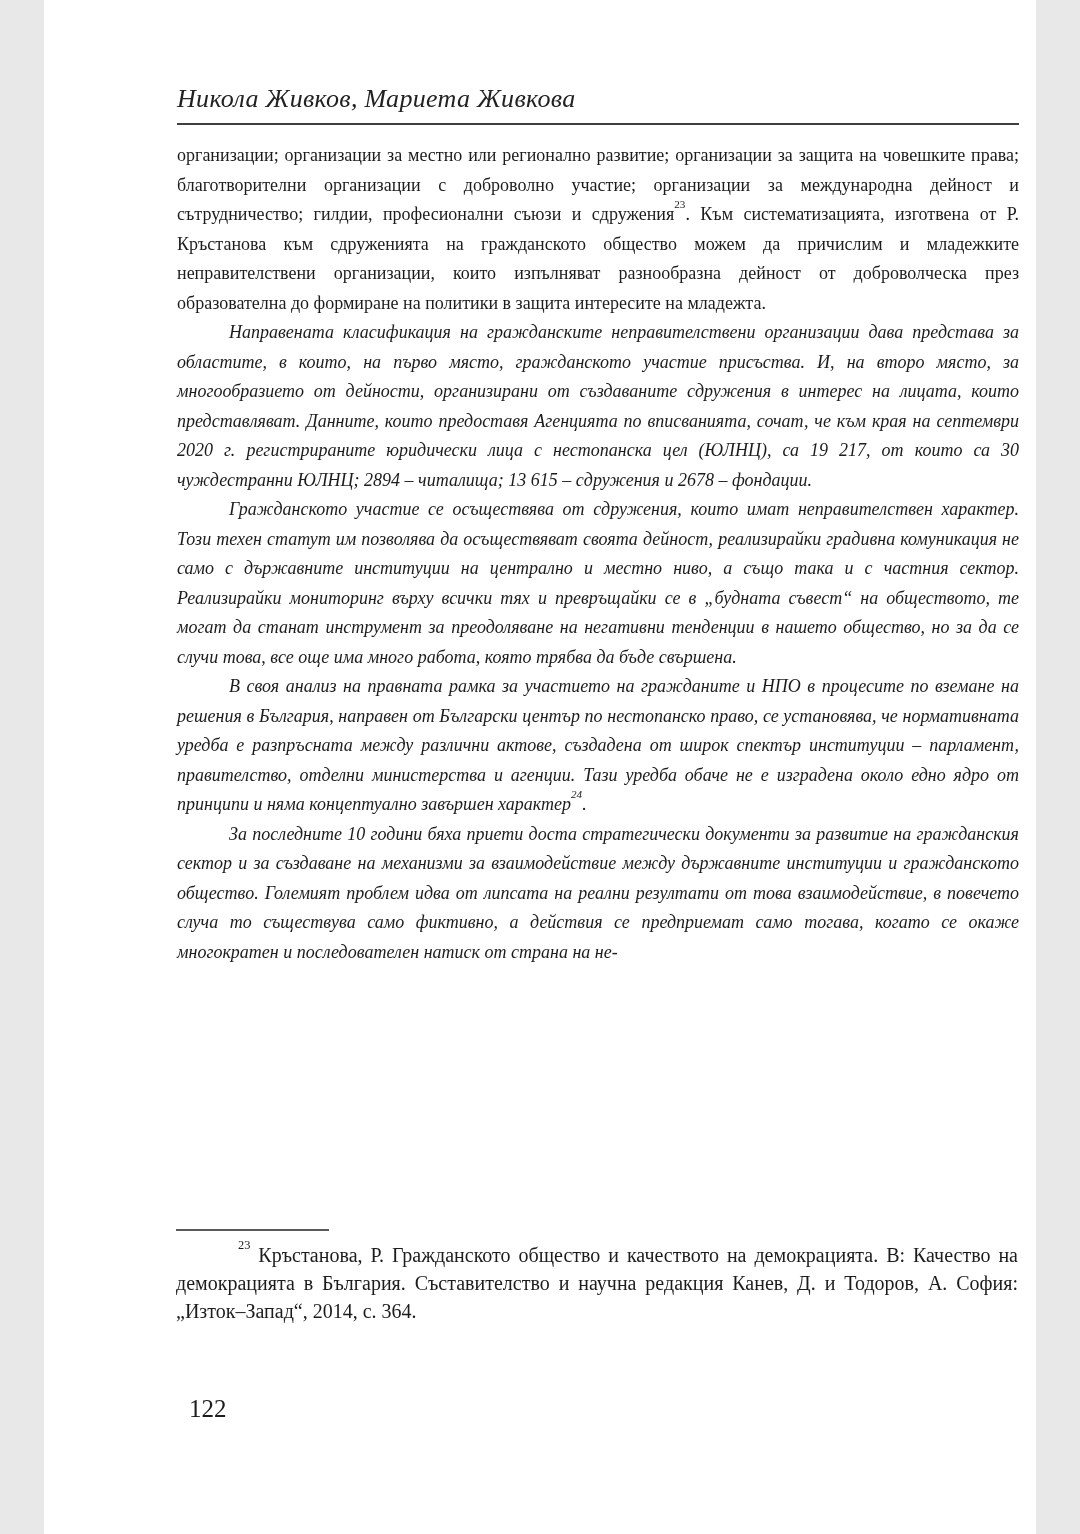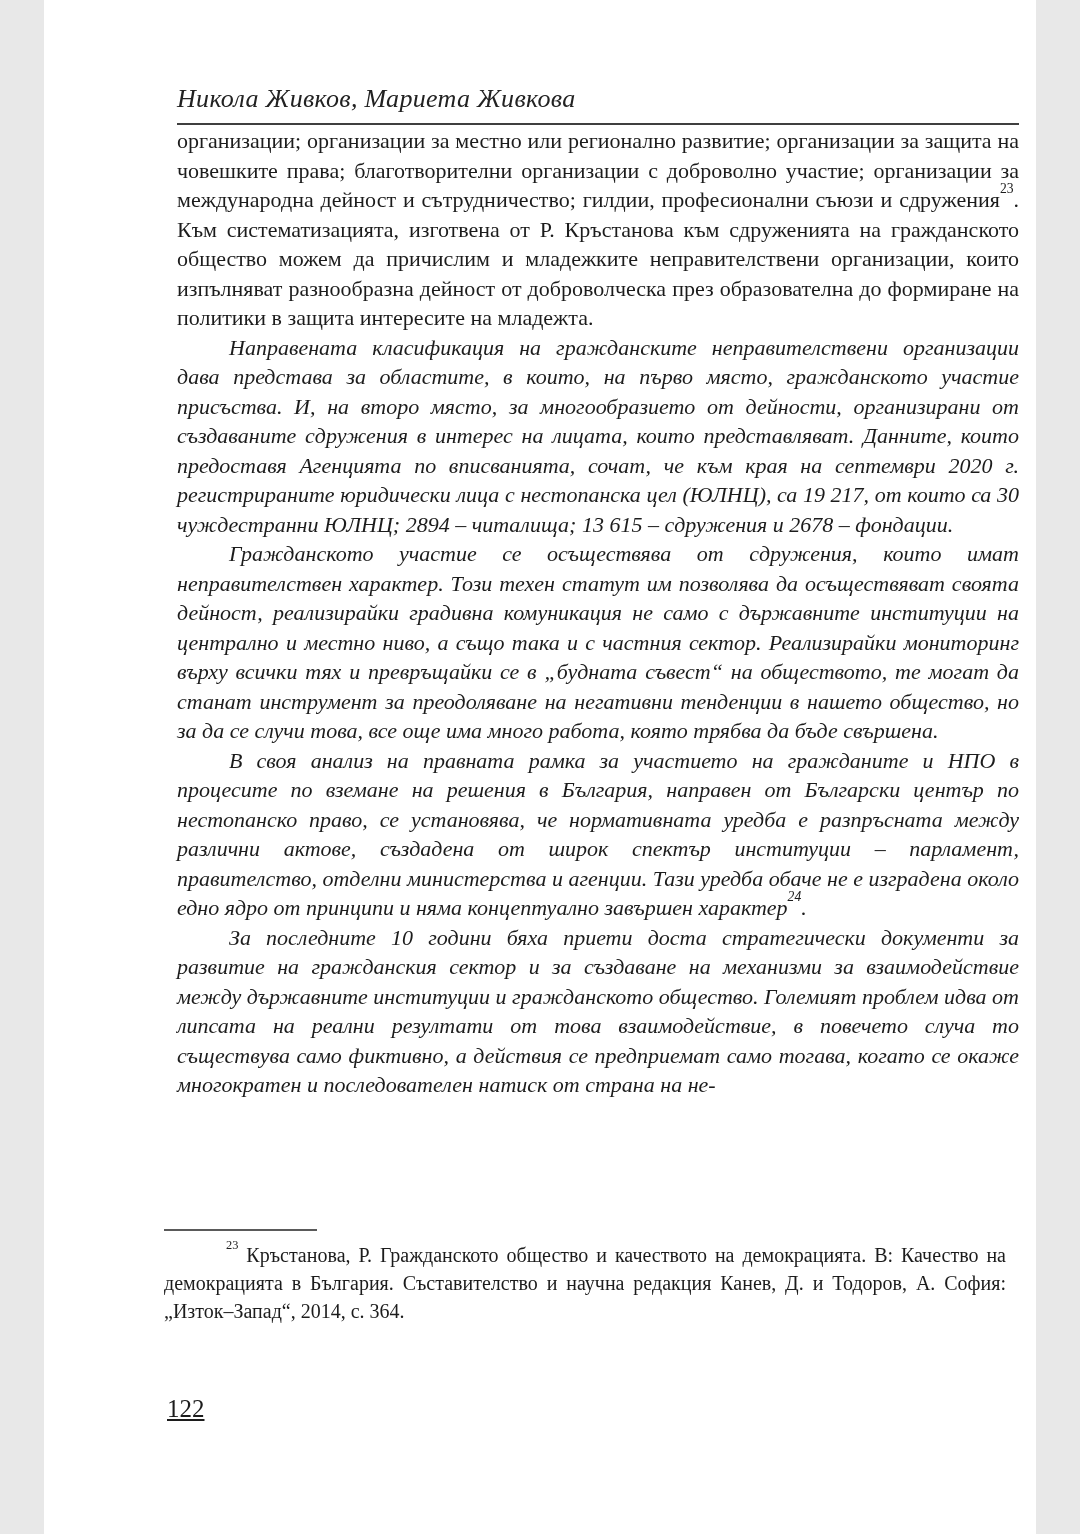--- a/index.html
+++ b/index.html
@@ -32,43 +32,43 @@
   }
   .header-rule {
     margin-top: 9px;
     border: 0;
     border-top: 2px solid #3f3f3f;
     height: 0;
   }
   .body-text {
     position: absolute;
     left: 133px;
-    top: 126px;
+    top: 141px;
     width: 842px;
-    font-size: 22px;
+    font-size: 18px;
     line-height: 29.5px;
     text-align: justify;
   }
   .body-text p {
     margin: 0;
     padding: 0;
   }
   .body-text p.indent {
     text-indent: 52px;
     font-style: italic;
   }
   sup.fn-ref {
     font-size: 0.62em;
     line-height: 0;
     position: relative;
     top: -0.45em;
   }
   .footnote-area {
     position: absolute;
-    left: 120px;
+    left: 132px;
     top: 1229px;
     width: 842px;
   }
   .footnote-rule {
     width: 153px;
     border: 0;
     border-top: 2px solid #5a5a5a;
     height: 0;
     margin: 0 0 10px 0;
   }
@@ -76,26 +76,25 @@
     margin: 0;
     padding: 0;
     font-size: 20px;
     line-height: 28px;
     text-align: justify;
     text-indent: 62px;
     overflow-wrap: anywhere;
   }
   .page-number {
     position: absolute;
-    left: 123px;
+    left: 145px;
     top: 1394px;
     font-size: 25px;
     line-height: 30px;
     color: #1c1c1c;
-    text-decoration: underline;
   }
 </style>
 </head>
 <body>
 
 <div class="page">
 
   <div class="running-header">
     <div class="authors">Никола Живков, Мариета Живкова</div>
     <div class="header-rule"></div>

